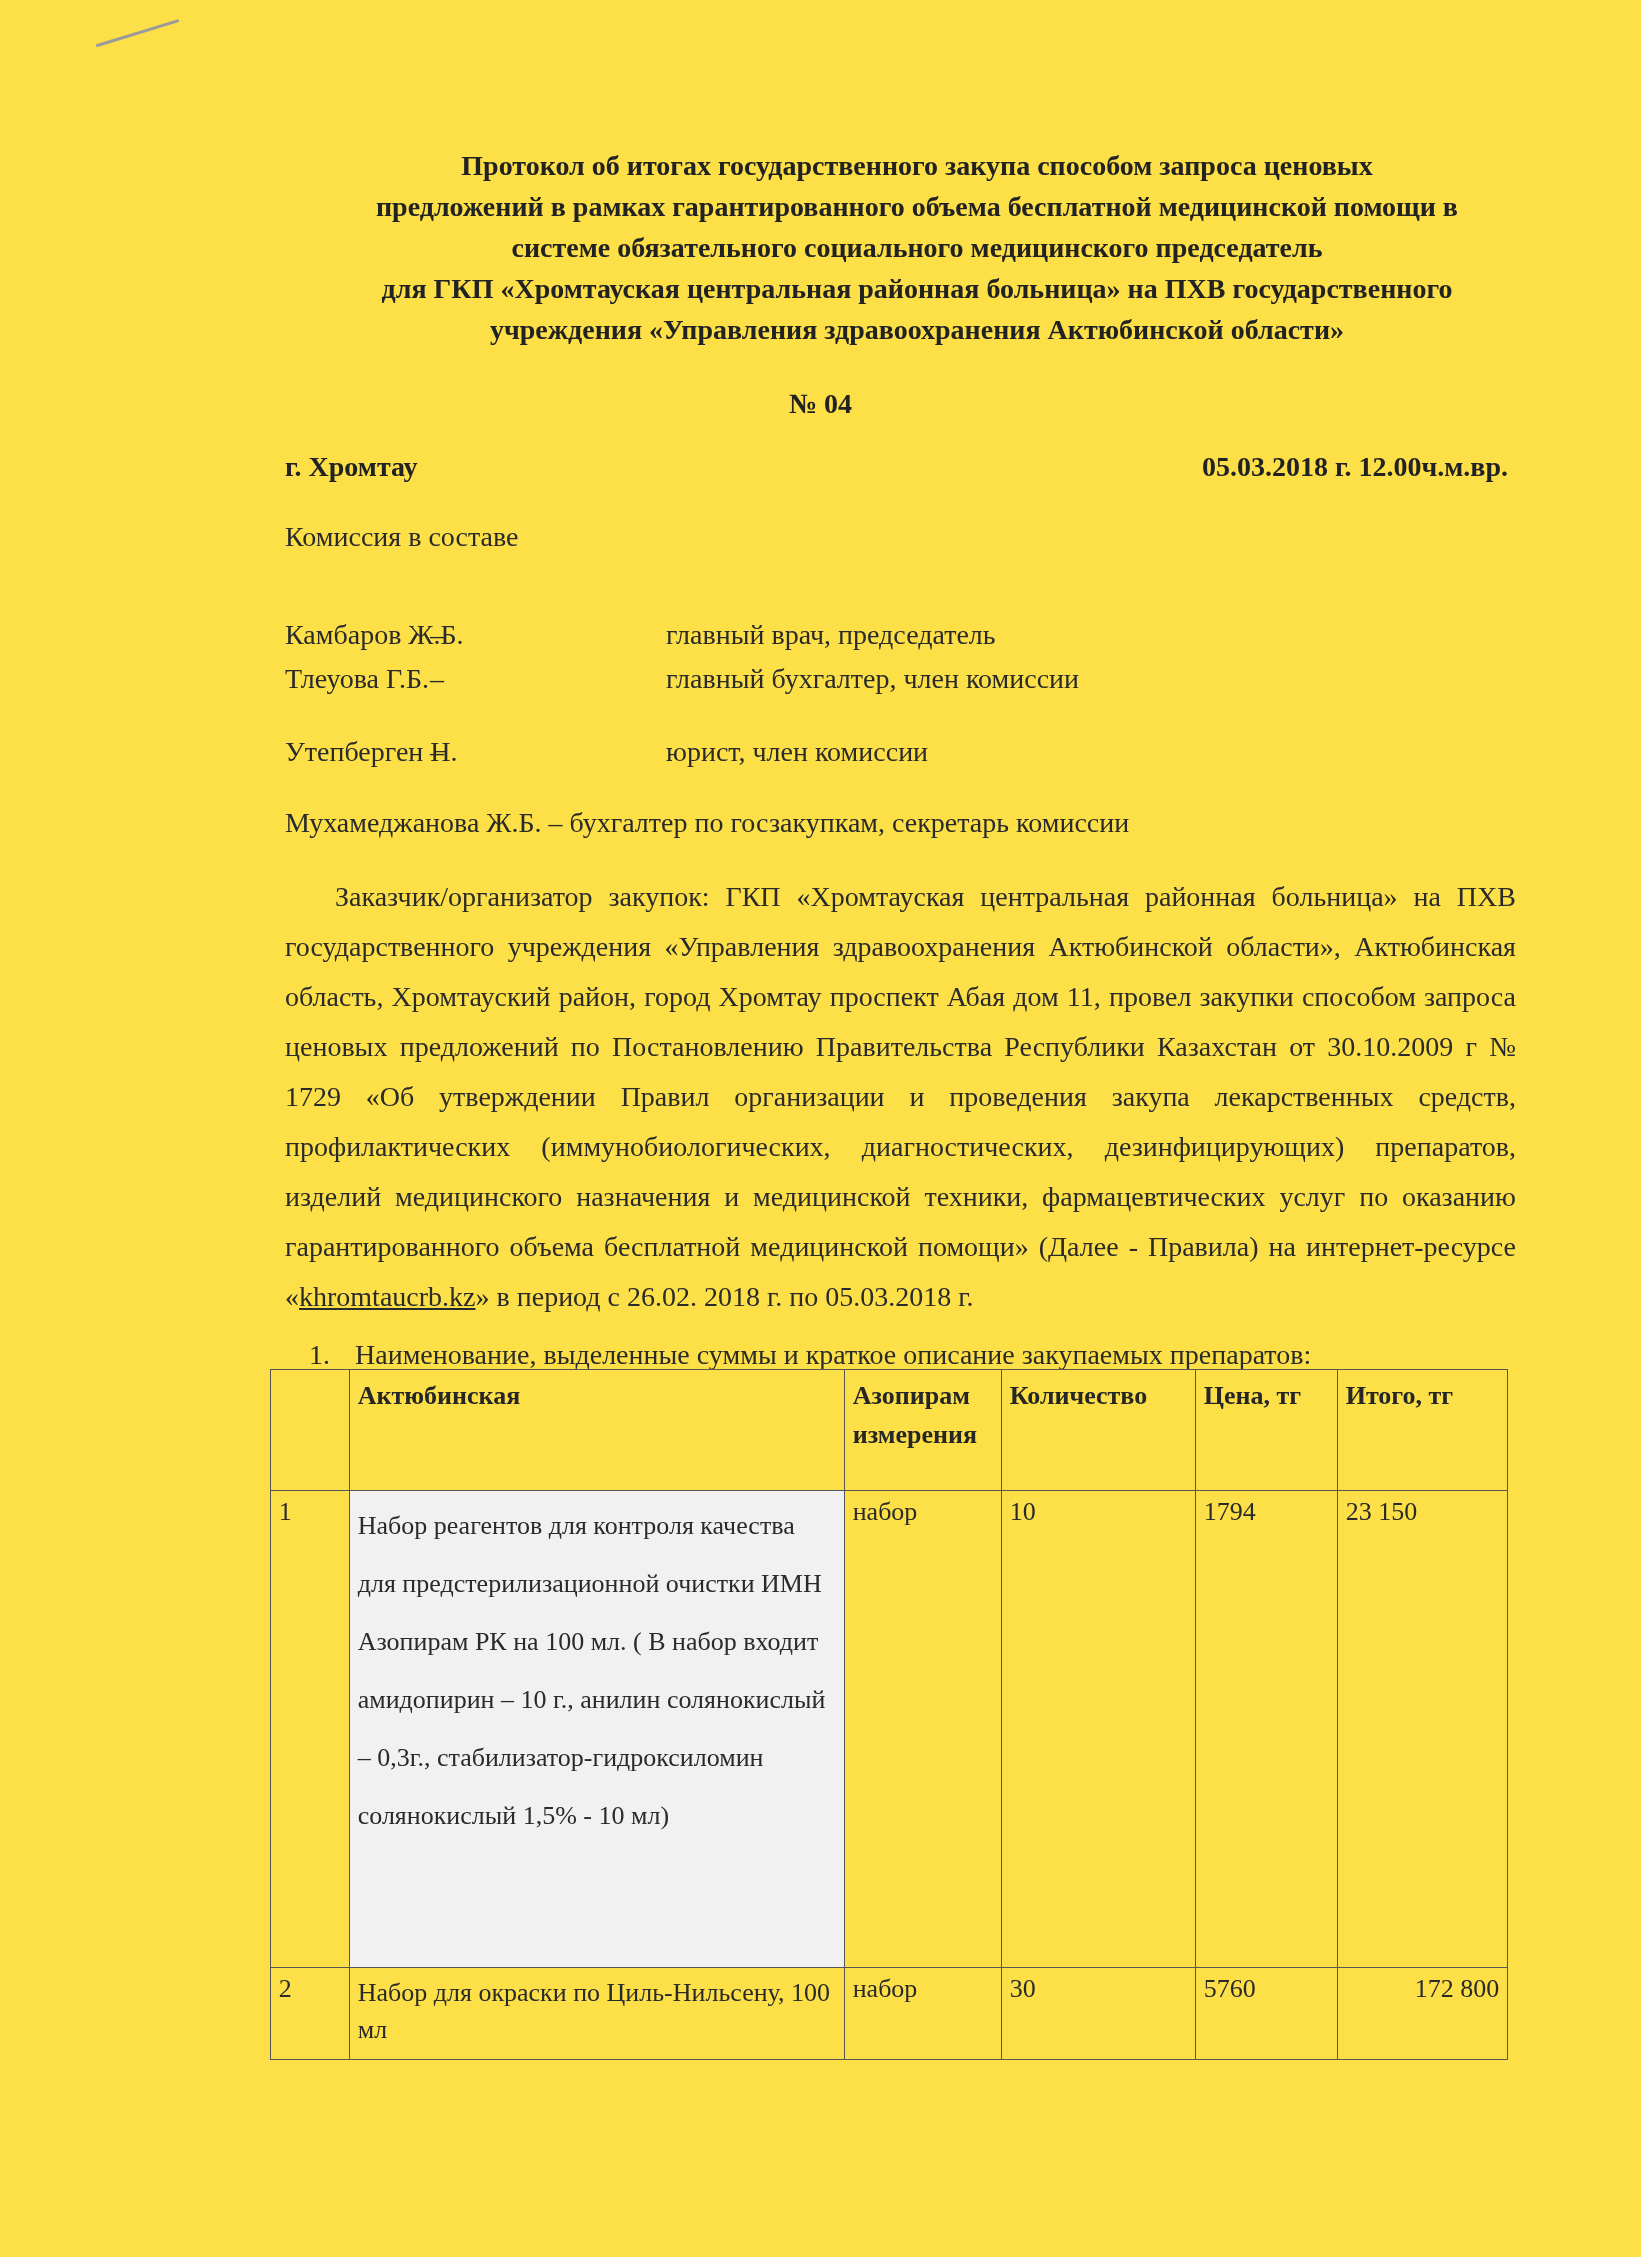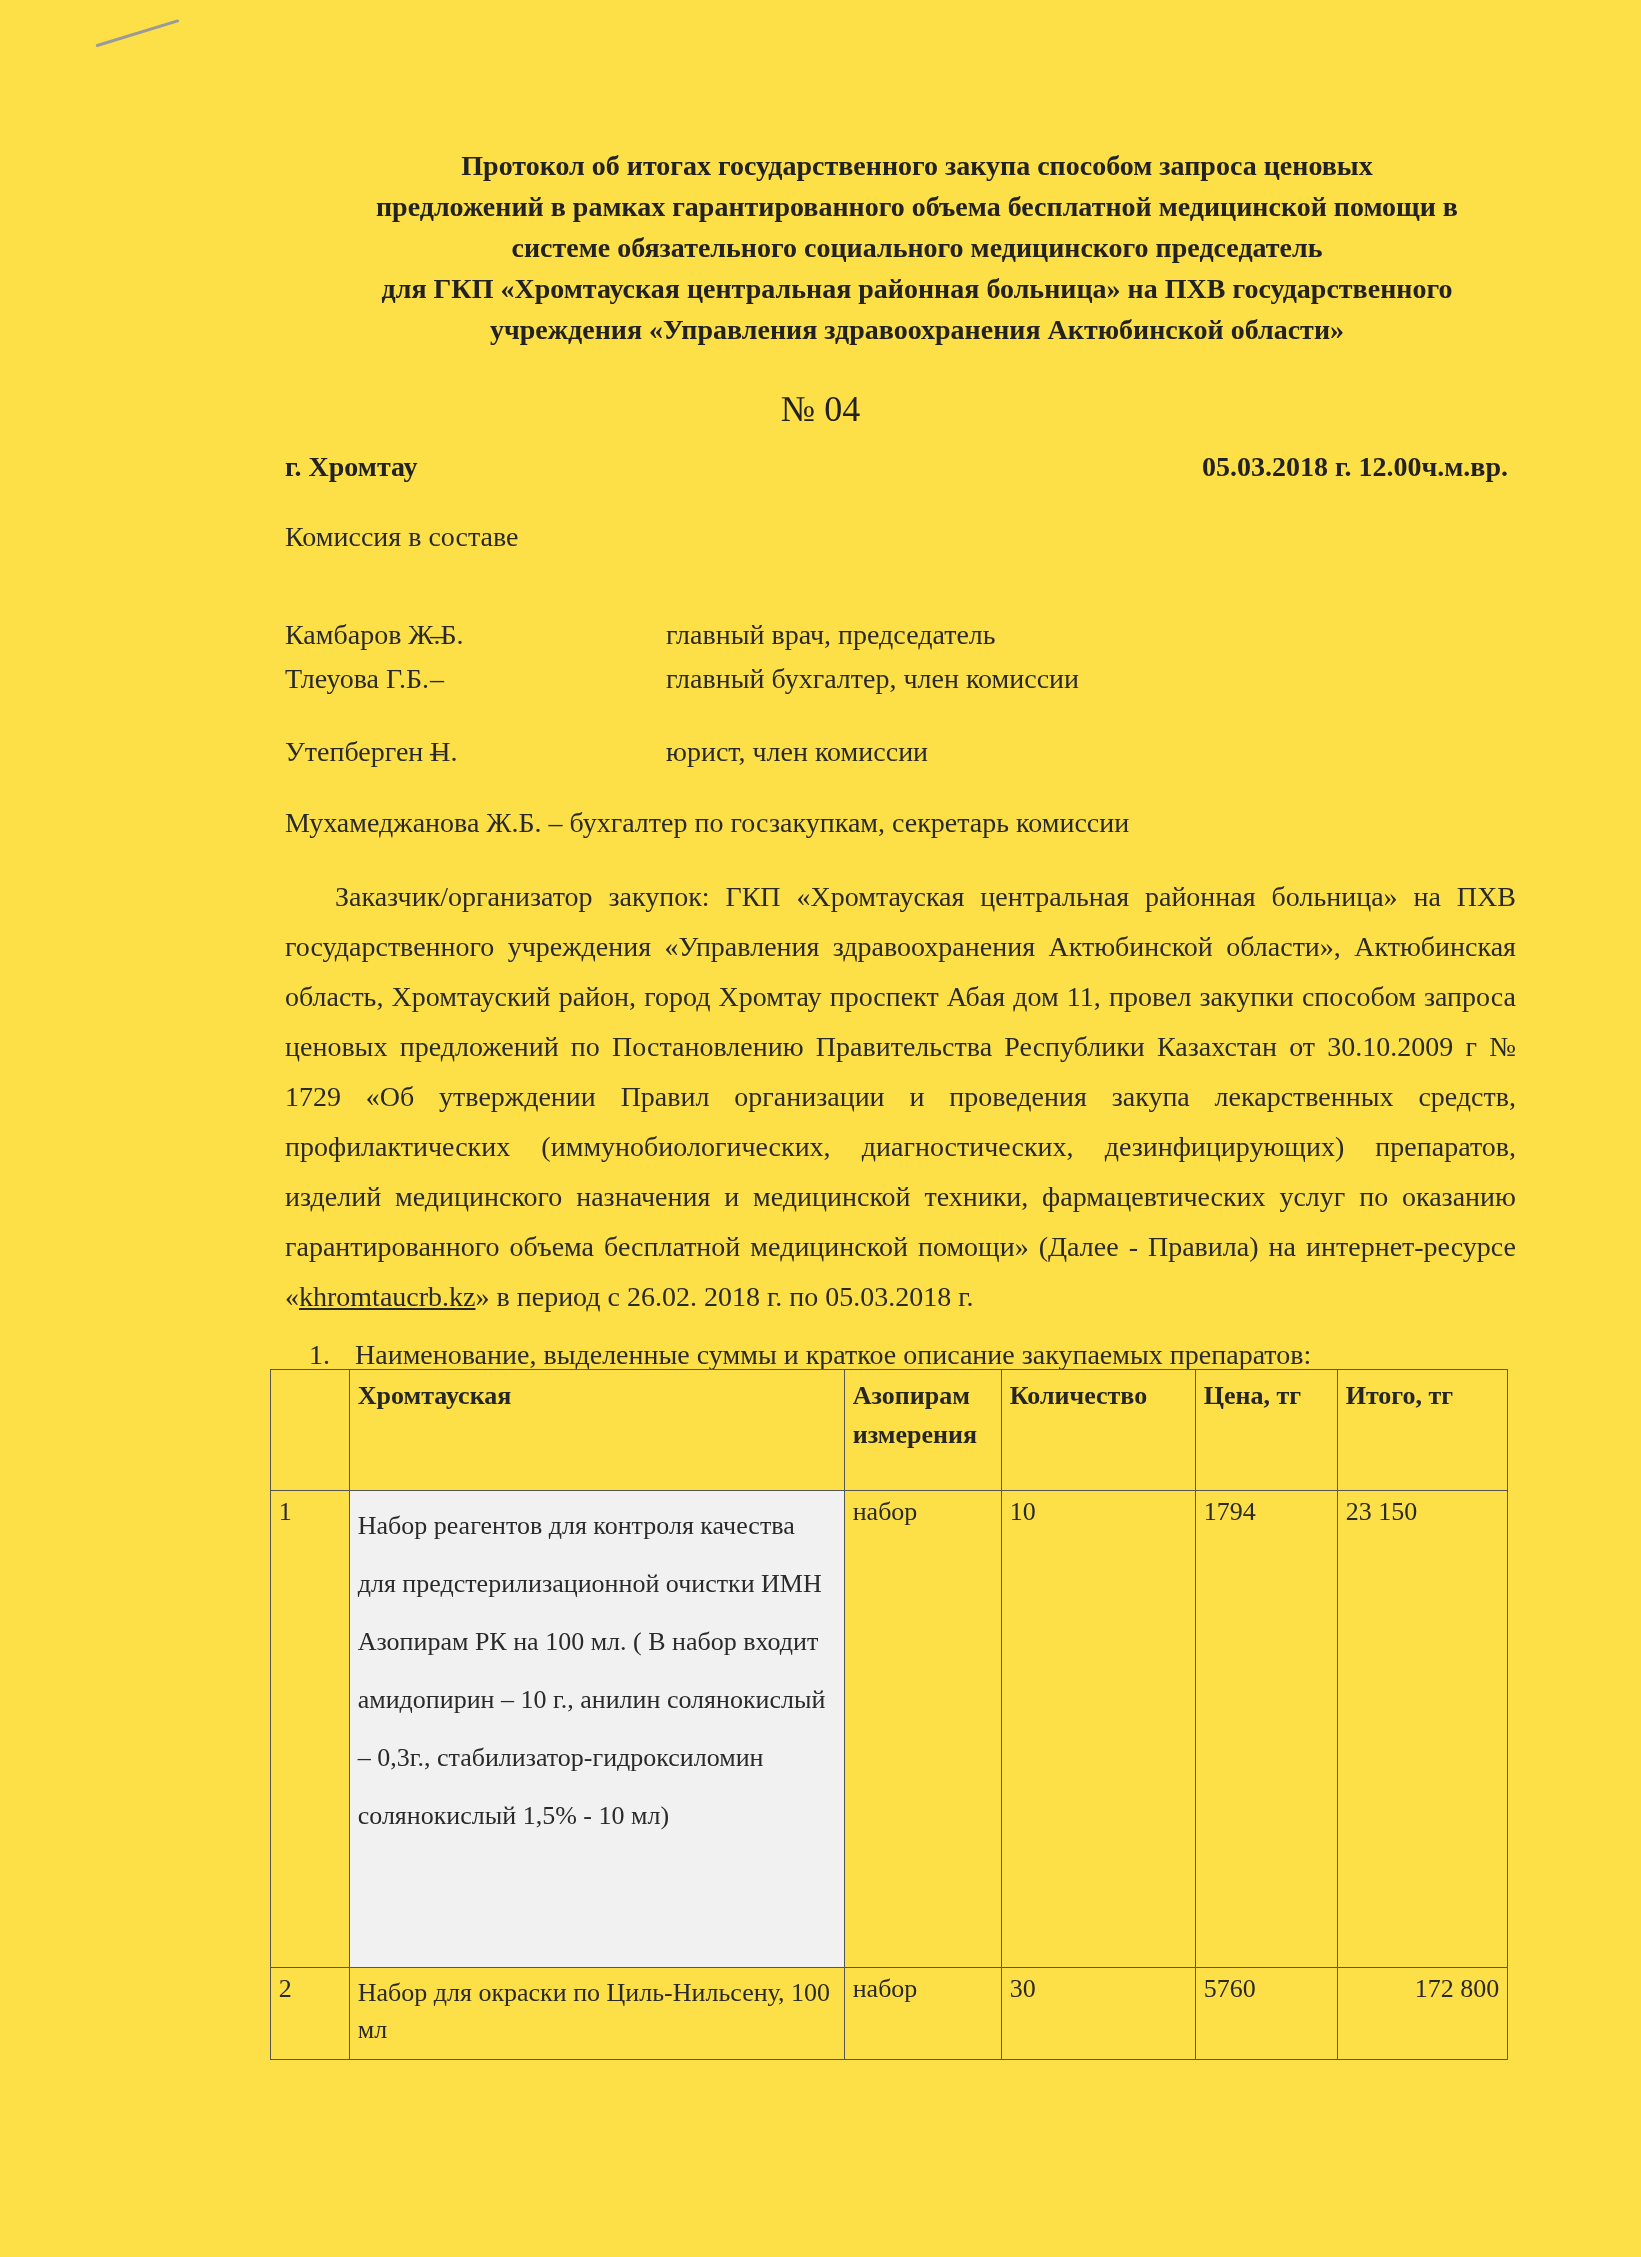--- a/index.html
+++ b/index.html
@@ -6,21 +6,21 @@
   body { width: 1641px; height: 2257px; position: relative; overflow: hidden;
          font-family: "Liberation Serif", "DejaVu Serif", serif; color: #1e1e1e; }
   .page { position: absolute; left: 0; top: 0; width: 1641px; height: 2257px; background: #fde047; }
   .pen-mark { position: absolute; left: 92px; top: 19.3px; width: 87px; height: 2.9px;
               background: #9a9a9a; transform: rotate(-17deg); transform-origin: right center; border-radius: 1.9px; }
 
   .title { position: absolute; left: 270px; top: 145px; width: 1294px; text-align: center;
            font-weight: bold; font-size: 28px; line-height: 41px; color: #222; }
   .title div { white-space: nowrap; }
   .doc-number { position: absolute; left: 0; width: 1641px; top: 388px; text-align: center;
-                font-weight: normal; font-size: 36px; color: #222; }
+                font-weight: bold; font-size: 28px; color: #222; }
   .city { position: absolute; left: 285px; top: 451px; font-weight: bold; font-size: 28px; color: #222; }
   .datetime { position: absolute; right: 133px; top: 451px; font-weight: bold; font-size: 28px; color: #222; }
 
   .plain { font-size: 28px; color: #2a2a2a; }
   .commission-label { position: absolute; left: 285px; top: 521px; }
   .member { position: absolute; left: 285px; width: 1255px; height: 39px; }
   .member .name { position: absolute; left: 0; }
   .member .dash { position: absolute; left: 145px; }
   .member .role { position: absolute; left: 381px; }
   .member.m1 { top: 591px; margin-top: 28px; } .member.m2 { top: 663px; } .member.m3 { top: 736px; }
@@ -98,21 +98,21 @@
       <col class="c0">
         <col class="c1">
         <col class="c2">
         <col class="c3">
         <col class="c4">
         <col class="c5">
     </colgroup>
     <tbody>
         <tr class="hdr-row">
       <th></th>
-      <th>Хромтауская</th>
+      <th>Актюбинская</th>
       <th>Азопирам измерения</th>
       <th>Количество</th>
       <th>Цена, тг</th>
       <th>Итого, тг</th>
     </tr>
     <tr class="row1">
       <td>1</td>
       <td class="desc">Набор реагентов для контроля качества для предстерилизационной очистки ИМН Азопирам РК на 100 мл. ( В набор входит амидопирин – 10 г., анилин солянокислый – 0,3г., стабилизатор-гидроксиломин солянокислый 1,5% - 10 мл)</td>
       <td>набор</td>
       <td>10</td>

